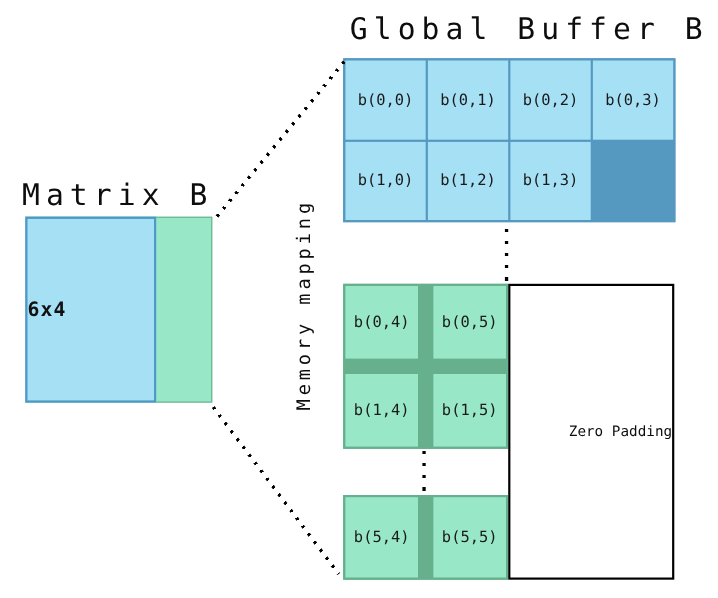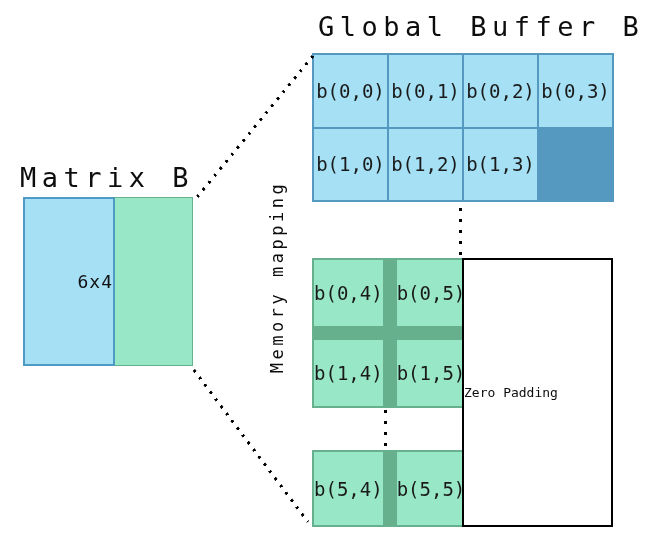--- a/index.html
+++ b/index.html
@@ -11,59 +11,59 @@
   .abs{position:absolute;}
   .big-title{
     font-size:27px;letter-spacing:5.5px;white-space:nowrap;color:#0d0d0d;
   }
   
   .matrix-green{
     left:23px;top:197px;width:170px;height:169px;
     background:#98E8C8;border:1px solid #66B08D;box-sizing:border-box;
   }
   .matrix-blue{
-    left:23px;top:197px;width:92px;height:169px;
+    left:23px;top:197px;width:119px;height:169px;
     background:#A5E0F5;border:2px solid #4E9AC4;box-sizing:border-box;
-    display:flex;align-items:center;justify-content:flex-end;
-    font-size:18px;letter-spacing:1px;
+    display:flex;align-items:center;justify-content:flex-start;
+    font-size:18px;letter-spacing:1px;font-weight:bold;
   }
   
   .vlabel{
     left:179px;top:266px;width:198px;height:22px;
     transform:rotate(-90deg);transform-origin:center;
     text-align:center;font-size:17px;letter-spacing:3.5px;white-space:nowrap;
     color:#0d0d0d;
   }
   
   .grid{
     display:grid;box-sizing:border-box;
   }
   .grid.blue{
     background:#5598C0;border:2px solid #5598C0;gap:2px;
   }
   .grid.green{
     background:#66B08D;border:2px solid #66B08D;gap:14px;
   }
   .cell{
     display:flex;align-items:center;justify-content:center;
-    font-size:19px;color:#1a1a1a;white-space:nowrap;
+    font-size:14px;color:#1a1a1a;white-space:nowrap;
   }
   .cell.blue{background:#A5E0F5;}
   .cell.green{background:#98E8C8;}
   #grid-top{left:312px;top:53px;width:302px;height:149px;
     grid-template-columns:repeat(4,1fr);grid-template-rows:repeat(2,1fr);}
   #grid-middle{left:312px;top:258px;width:150px;height:150px;
     grid-template-columns:repeat(2,1fr);grid-template-rows:repeat(2,1fr);}
   #grid-bottom{left:312px;top:450px;width:150px;height:77px;
     grid-template-columns:repeat(2,1fr);grid-template-rows:1fr;}
   
   .zero-pad{
     left:462px;top:258px;width:151px;height:269px;
     background:#FFFFFF;border:2px solid #000000;box-sizing:border-box;
-    display:flex;align-items:center;justify-content:flex-start;
+    display:flex;align-items:center;justify-content:flex-end;
     font-size:13px;color:#0d0d0d;z-index:5;white-space:nowrap;
   }
   
   .vdots{
     width:3px;
     background:repeating-linear-gradient(to bottom,#000 0 3px,transparent 3px 11px);
   }
   .ddots{
     height:3px;
     background:repeating-linear-gradient(to right,#000 0 2.5px,transparent 2.5px 9px);

